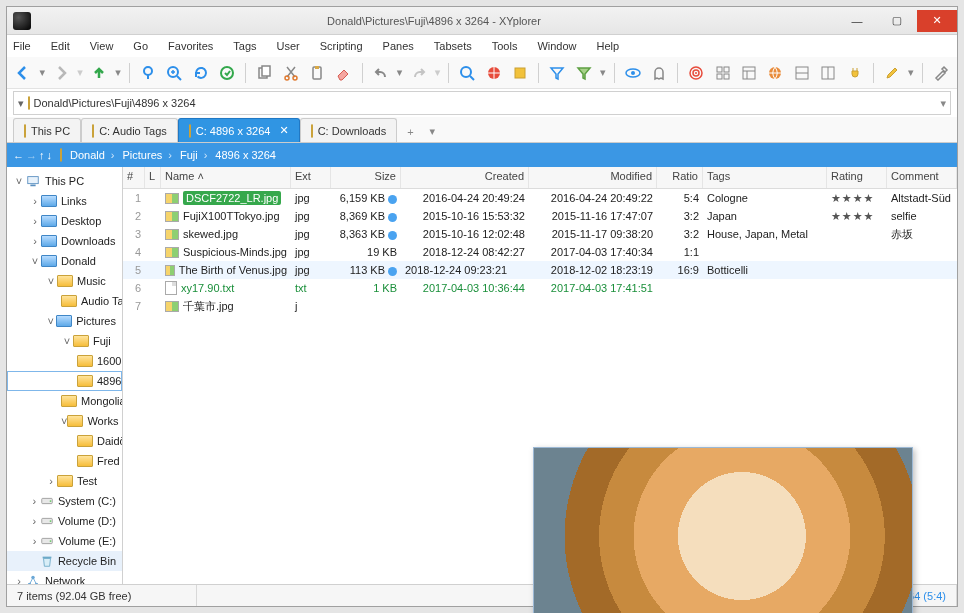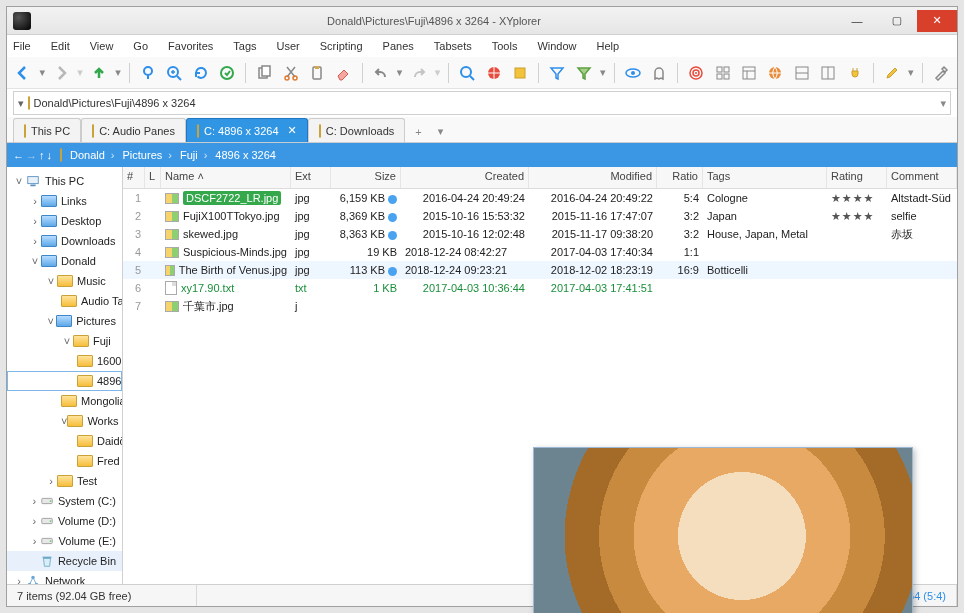--- a/index.html
+++ b/index.html
@@ -283,21 +283,21 @@
     <span style="margin-left:auto;color:#888">▾</span>
   </div>
 
   <div class="tabbar" id="tabbar">
       <div class="tab">
         <span><span class="fold-y"></span></span>
         <span>This PC</span>
       </div>
       <div class="tab">
         <span><span class="fold-y"></span></span>
-        <span>C: Audio Panes</span>
+        <span>C: Audio Tags</span>
       </div>
       <div class="tab active">
         <span><span class="fold-y"></span></span>
         <span>C: 4896 x 3264</span>
         <span class="x">✕</span>
       </div>
       <div class="tab">
         <span><span class="fold-y"></span></span>
         <span>C: Downloads</span>
       </div>
@@ -565,21 +565,21 @@
           </div>
           <div class="row">
             <div class="num">4</div>
             <div></div>
             <div class="namecell">
               <span class="thumbicon"></span>
               <span class="nm">Suspicious-Minds.jpg</span>
             </div>
             <div>jpg</div>
             <div class="size"><span>19 KB</span><span class="dotpos"></span></div>
-            <div style="text-align: left;">2018-12-24 08:42:27</div>
+            <div style="text-align: right;">2018-12-24 08:42:27</div>
             <div style="text-align: right;">2017-04-03 17:40:34</div>
             <div class="ratio">1:1</div>
             <div></div>
             <div class="rating"></div>
             <div></div>
           </div>
           <div class="row hover">
             <div class="num">5</div>
             <div></div>
             <div class="namecell">

